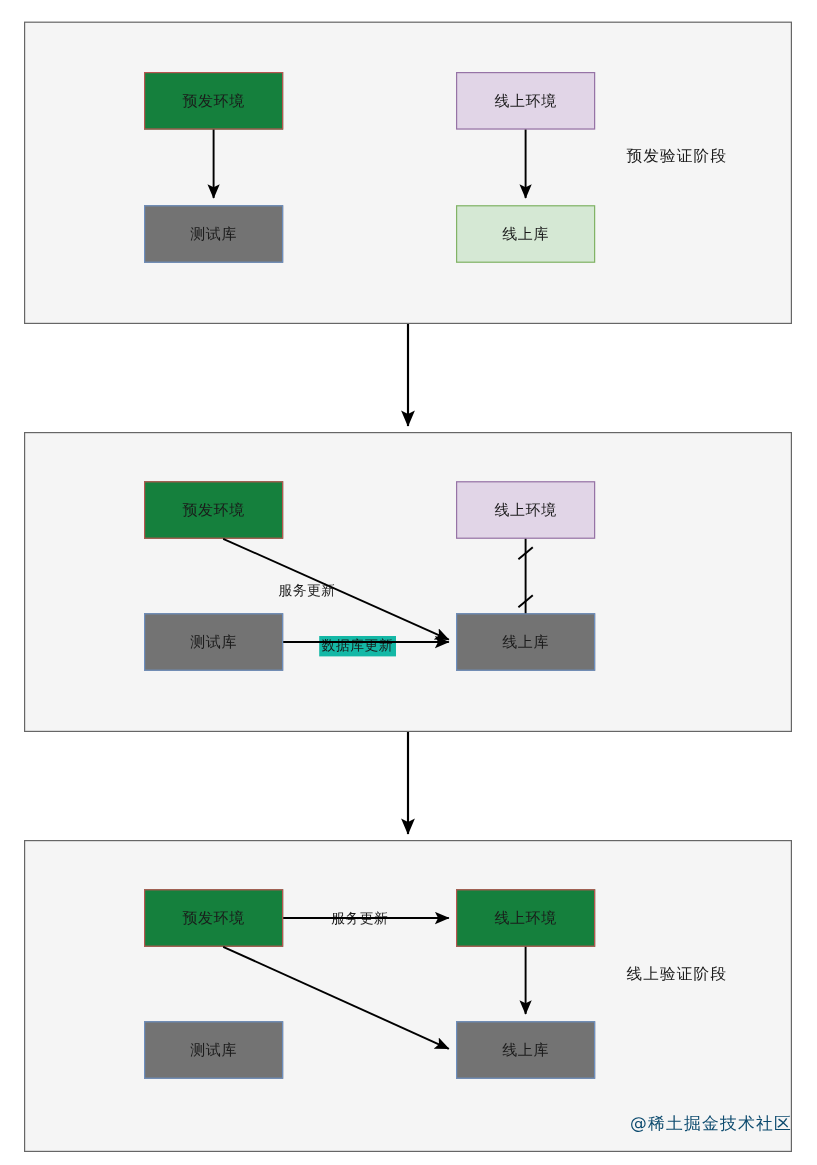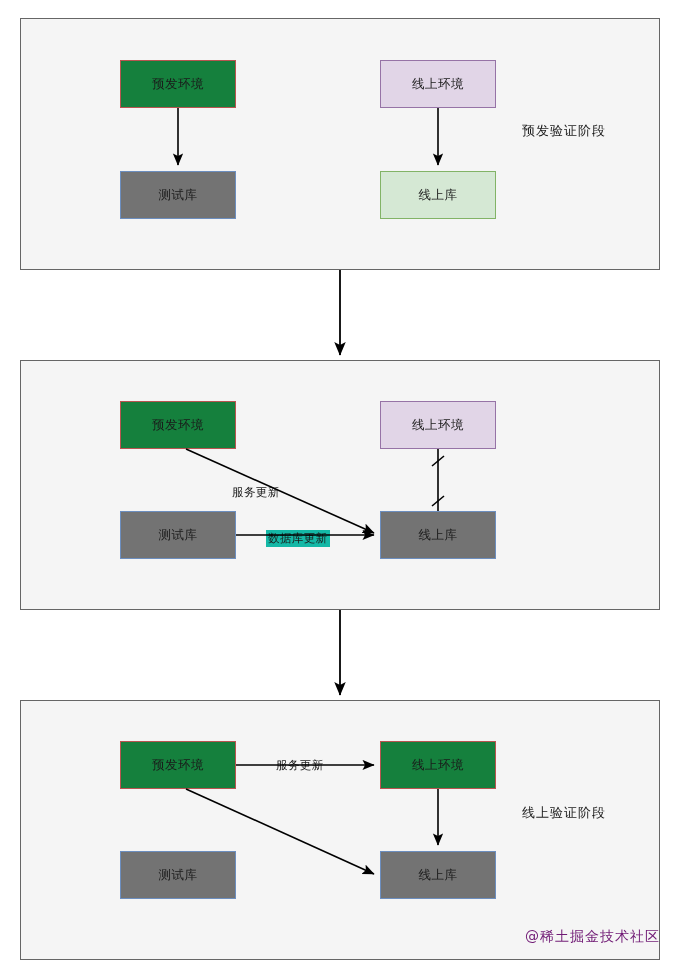--- a/index.html
+++ b/index.html
@@ -60,21 +60,21 @@
     white-space: nowrap;
     letter-spacing: 0.4px;
   }
   .edge-label.boxed {
     background: #14b8a6;
     padding: 1px 2px;
   }
   .watermark {
     position: absolute;
     font-size: 14px;
-    color: #701a75;
+    color: #0c4a6e;
     letter-spacing: 1px;
     white-space: nowrap;
   }
   svg.overlay {
     position: absolute;
     left: 0; top: 0;
     width: 681px;
     height: 971px;
     pointer-events: none;
   }

